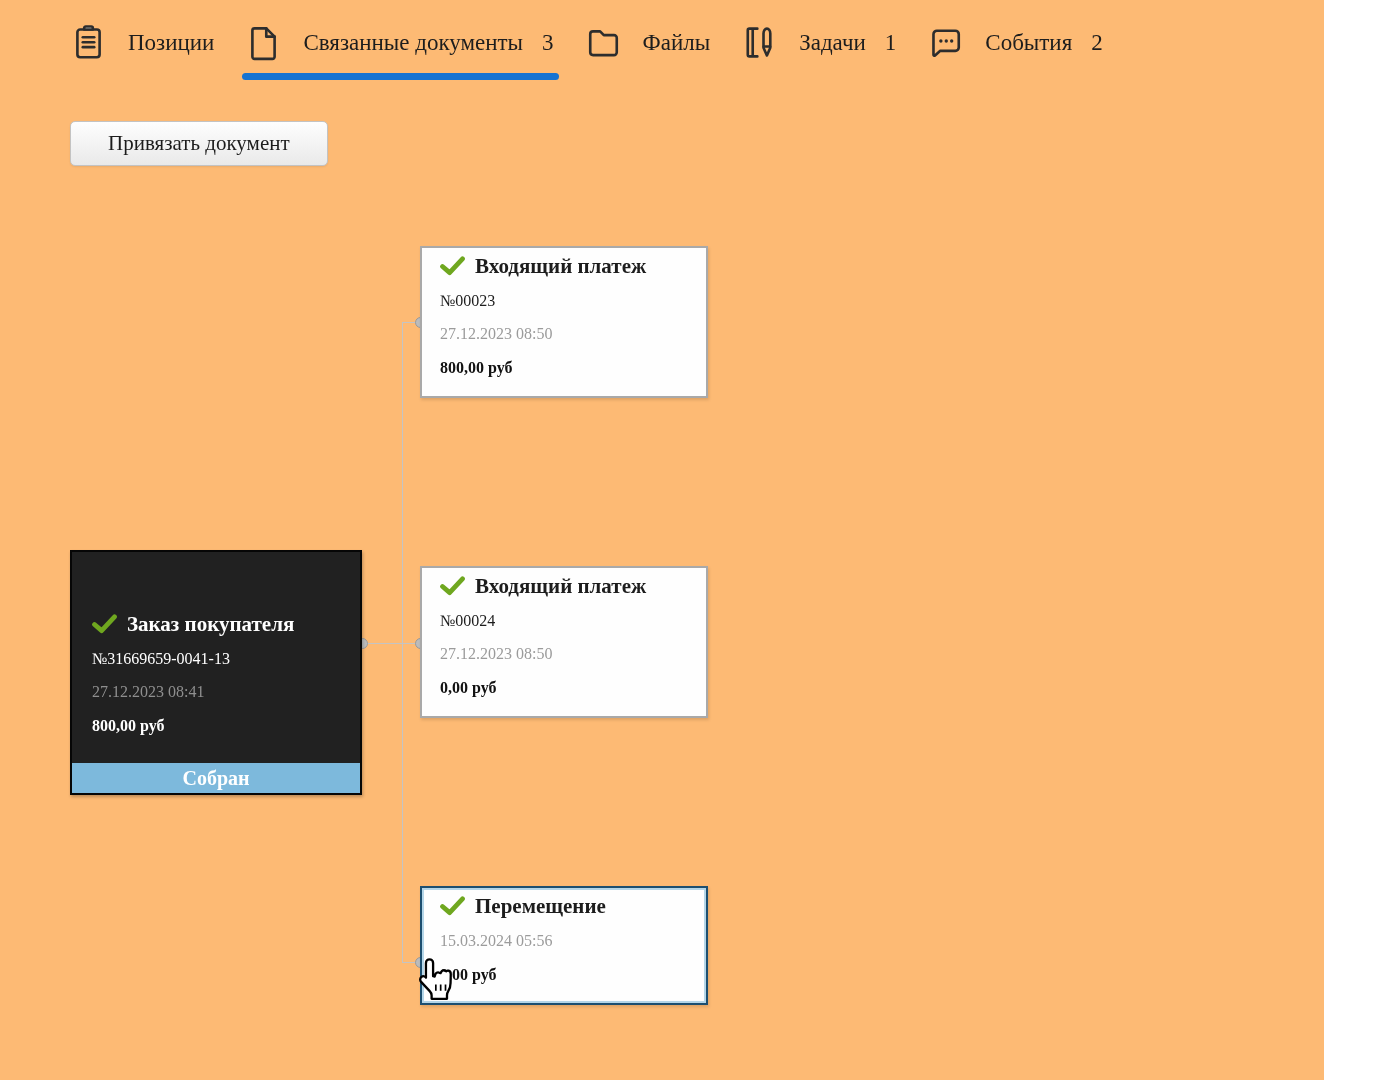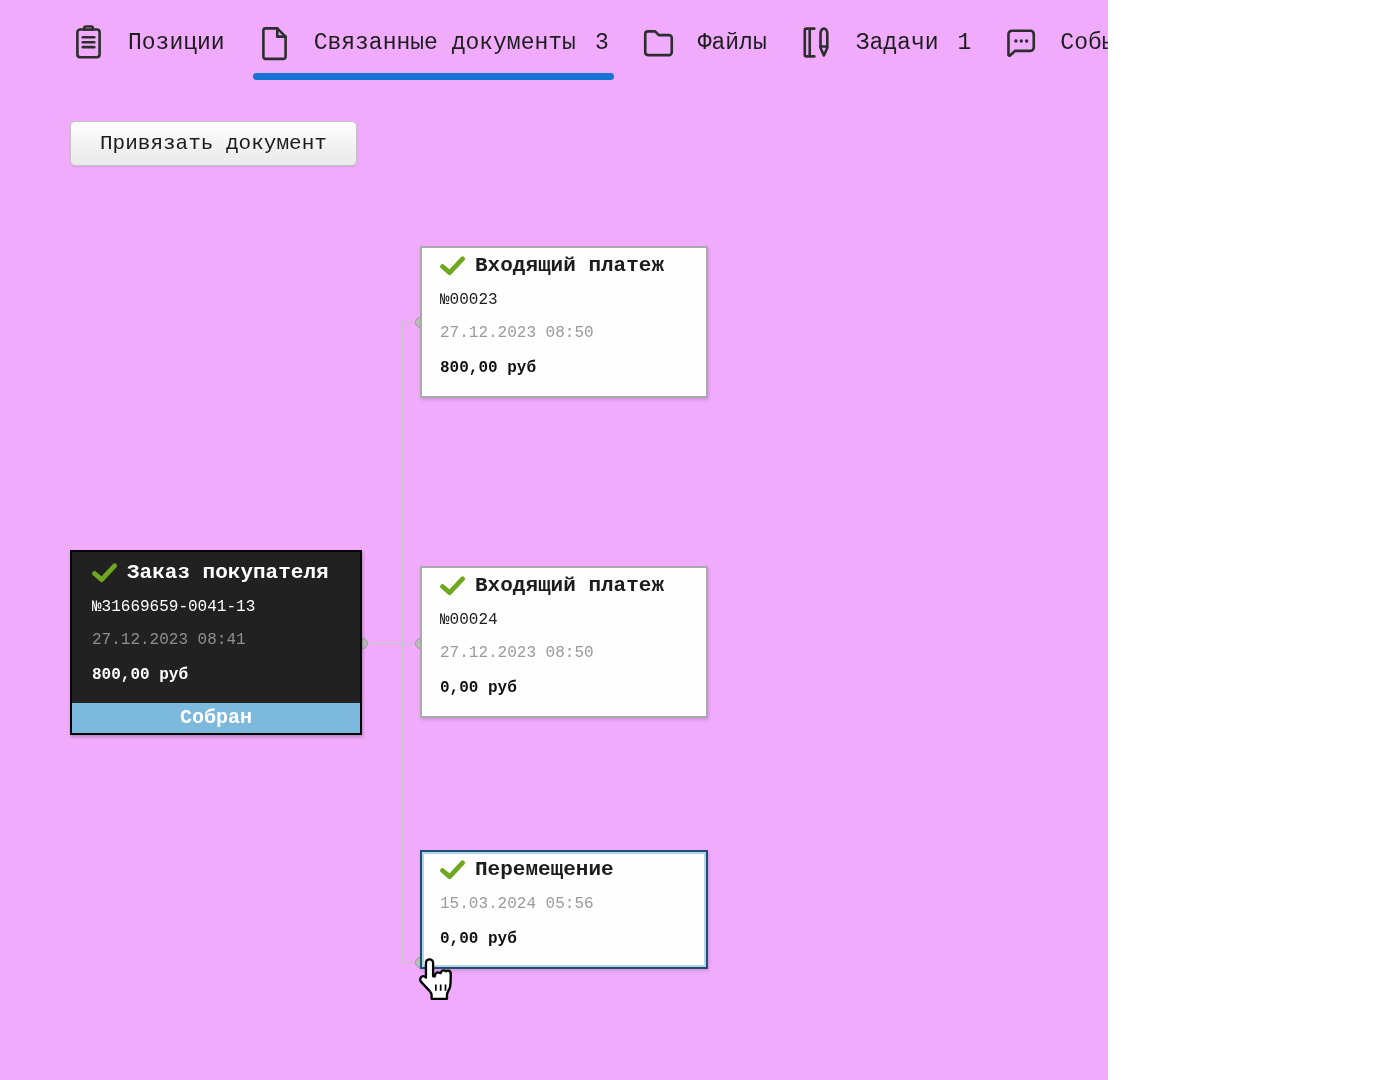--- a/index.html
+++ b/index.html
@@ -1,19 +1,19 @@
 <!DOCTYPE html>
 <html><head>
 <meta charset="utf-8">
 <style>
   html,body { margin:0; padding:0; background:#fff; }
   .screen {
-    position:relative; width:1108px; height:1080px;
-    background:#f0abfc; overflow:hidden;
-    font-family:Liberation Mono, monospace;
+    position:relative; width:1324px; height:1080px;
+    background:#fdba74; overflow:hidden;
+    font-family:Liberation Serif, serif;
     color:#1d1d1d;
   }
 
   
   .tabbar {
     position:absolute; top:0; left:0; right:0;
     display:flex; align-items:flex-start; gap:31px;
     padding:24px 0 0 70px;
   }
   .tab {
@@ -27,21 +27,21 @@
   .tab-icon svg { display:block; width:100%; height:100%; stroke:#2d2d2d; fill:none;
     stroke-width:1.7; stroke-linecap:round; stroke-linejoin:round; }
   .tab.active .underline {
     position:absolute; left:-3px; right:-5px; bottom:0; height:7px;
     background:#1673d2; border-radius:3.5px;
   }
 
   
   .link-btn {
     position:absolute; left:70px; top:121px; height:45px;
-    padding:0 29px; font-size:21px; color:#1c1c1c;
+    padding:0 37px; font-size:21px; color:#1c1c1c;
     font-family:inherit;
     background:linear-gradient(#fefefe,#e9e9e9);
     border:1px solid #c3c3c3; border-radius:5px;
     box-shadow:0 1px 2px rgba(0,0,0,.08);
     cursor:pointer;
   }
 
   
   .card { position:absolute; box-sizing:border-box; }
   .card-line { line-height:33px; font-size:16px; }
@@ -49,44 +49,44 @@
     font-weight:bold; line-height:36px; }
   .check { width:25px; height:20px; flex:0 0 auto; }
   .check svg { display:block; width:100%; height:100%; }
 
   .card-source {
     left:70px; top:550px; width:292px;
     background:#212121; border:2px solid #060606; color:#fff;
     box-shadow:1px 2px 3px rgba(0,0,0,.25);
     cursor:pointer;
   }
-  .card-source .card-body { padding:3px 20px 5px; }
+  .card-source .card-body { padding:10px 20px 5px;margin-top:44px; }
   .card-source .card-date { color:#8f8f8f; }
   .card-source .card-amount { font-weight:bold; line-height:36px; }
   .card-status {
-    height:30px; margin-top:5px; background:#7db9dc; color:#fff;
+    height:30px; margin-top:14px; background:#7db9dc; color:#fff;
     font-size:20px; font-weight:bold; text-align:center; line-height:30px;
   }
 
   .card-target {
     left:420px; width:288px;
     background:#fefefe; border:2px solid #a9a9a9;
     box-shadow:1px 2px 3px rgba(0,0,0,.13);
     padding:0 18px 10px; cursor:pointer;
   }
   .card-target .card-number { color:#1d1d1d; }
   .card-target .card-date { color:#9b9b9b; }
   .card-target .card-amount { font-weight:bold; color:#111; line-height:36px; }
   .card-target.selected {
     border:2px solid #1d4f70;
     box-shadow:inset 0 0 0 2px #b5d6e8, 1px 2px 3px rgba(0,0,0,.13);
   }
   #target-0 { top:246px; }
   #target-1 { top:566px; }
-  #target-2 { top:850px; }
+  #target-2 { top:886px; }
 
   
   .conn { position:absolute; background:#c4c4c4; }
   .conn-dot {
     position:absolute; width:11px; height:11px; border-radius:50%;
     background:#bcbcbc; border:1px solid #9a9a9a; box-sizing:border-box;
   }
 
   
   .cursor { position:absolute; left:415px; top:956px; width:40px; height:52px;

